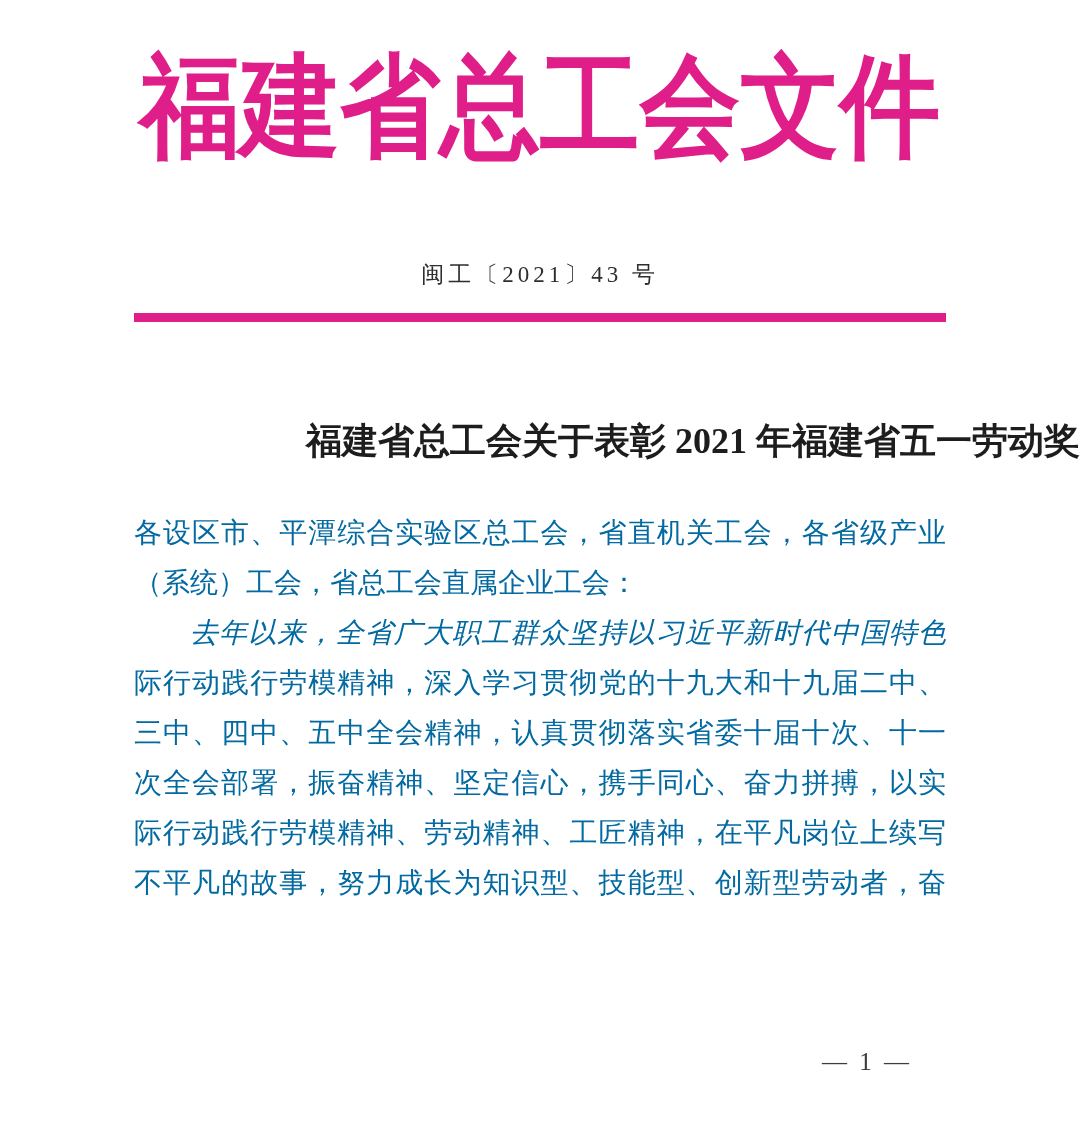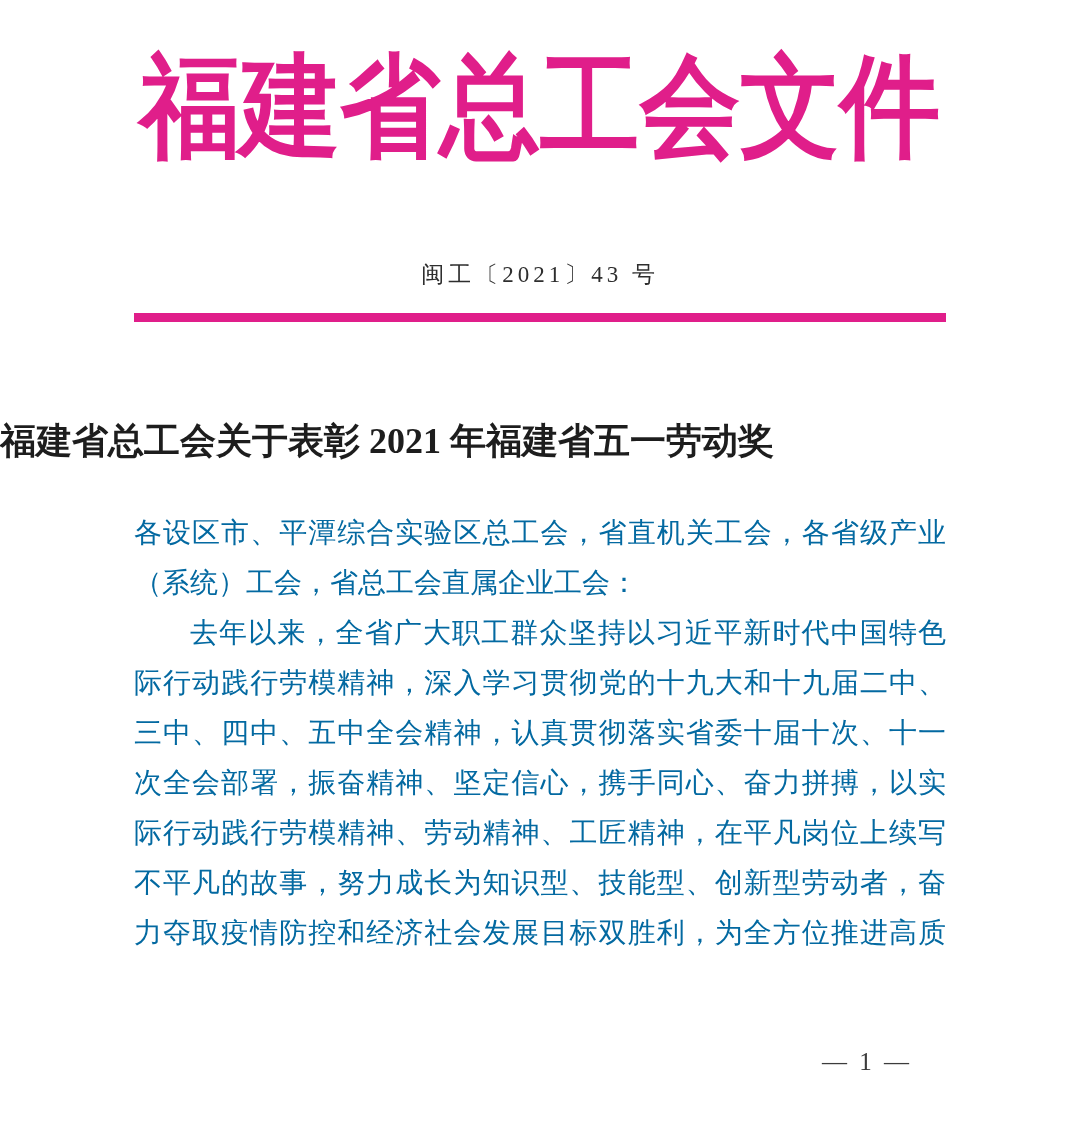--- a/index.html
+++ b/index.html
@@ -35,21 +35,21 @@
     letter-spacing: 4px;
   }
   .divider {
     width: 812px;
     height: 9px;
     margin: 19px auto 0;
     background: #e01e8a;
   }
   .doc-title {
     margin-top: 88px;
-    text-align: left;
+    text-align: right;
     font-weight: bold;
     color: #1d1d1d;
     font-size: 36px;
     line-height: 62px;
   }
   .doc-body {
     width: 812px;
     margin: 36px auto 0;
     font-size: 28px;
     color: #0369a1;
@@ -58,20 +58,21 @@
     line-height: 50px;
     text-align: justify;
     white-space: nowrap;
   }
   .doc-body .line.stretch {
     white-space: normal;
     text-align-last: justify;
   }
   .doc-body .line.indent {
     text-indent: 2em;
+    font-style: italic;
   }
   .page-number {
     position: absolute;
     top: 1048px;
     right: 168px;
     font-size: 25px;
     color: #3c3c3c;
     letter-spacing: 3px;
     white-space: nowrap;
   }
@@ -96,18 +97,17 @@
   <div class="doc-body">
     <p class="line stretch">各设区市、平潭综合实验区总工会，省直机关工会，各省级产业</p>
     <p class="line">（系统）工会，省总工会直属企业工会：</p>
 
     <p class="line stretch indent">去年以来，全省广大职工群众坚持以习近平新时代中国特色</p>
     <p class="line stretch">际行动践行劳模精神，深入学习贯彻党的十九大和十九届二中、</p>
     <p class="line stretch">三中、四中、五中全会精神，认真贯彻落实省委十届十次、十一</p>
     <p class="line stretch">次全会部署，振奋精神、坚定信心，携手同心、奋力拼搏，以实</p>
     <p class="line stretch">际行动践行劳模精神、劳动精神、工匠精神，在平凡岗位上续写</p>
     <p class="line stretch">不平凡的故事，努力成长为知识型、技能型、创新型劳动者，奋</p>
-    <p class="line stretch">力夺取疫情防控和经济社会发展目标双胜利，为全方位推进高质</p>
   </div>
 
   <div class="page-number">— 1 —</div>
 
 </div>
 
 </body></html>

